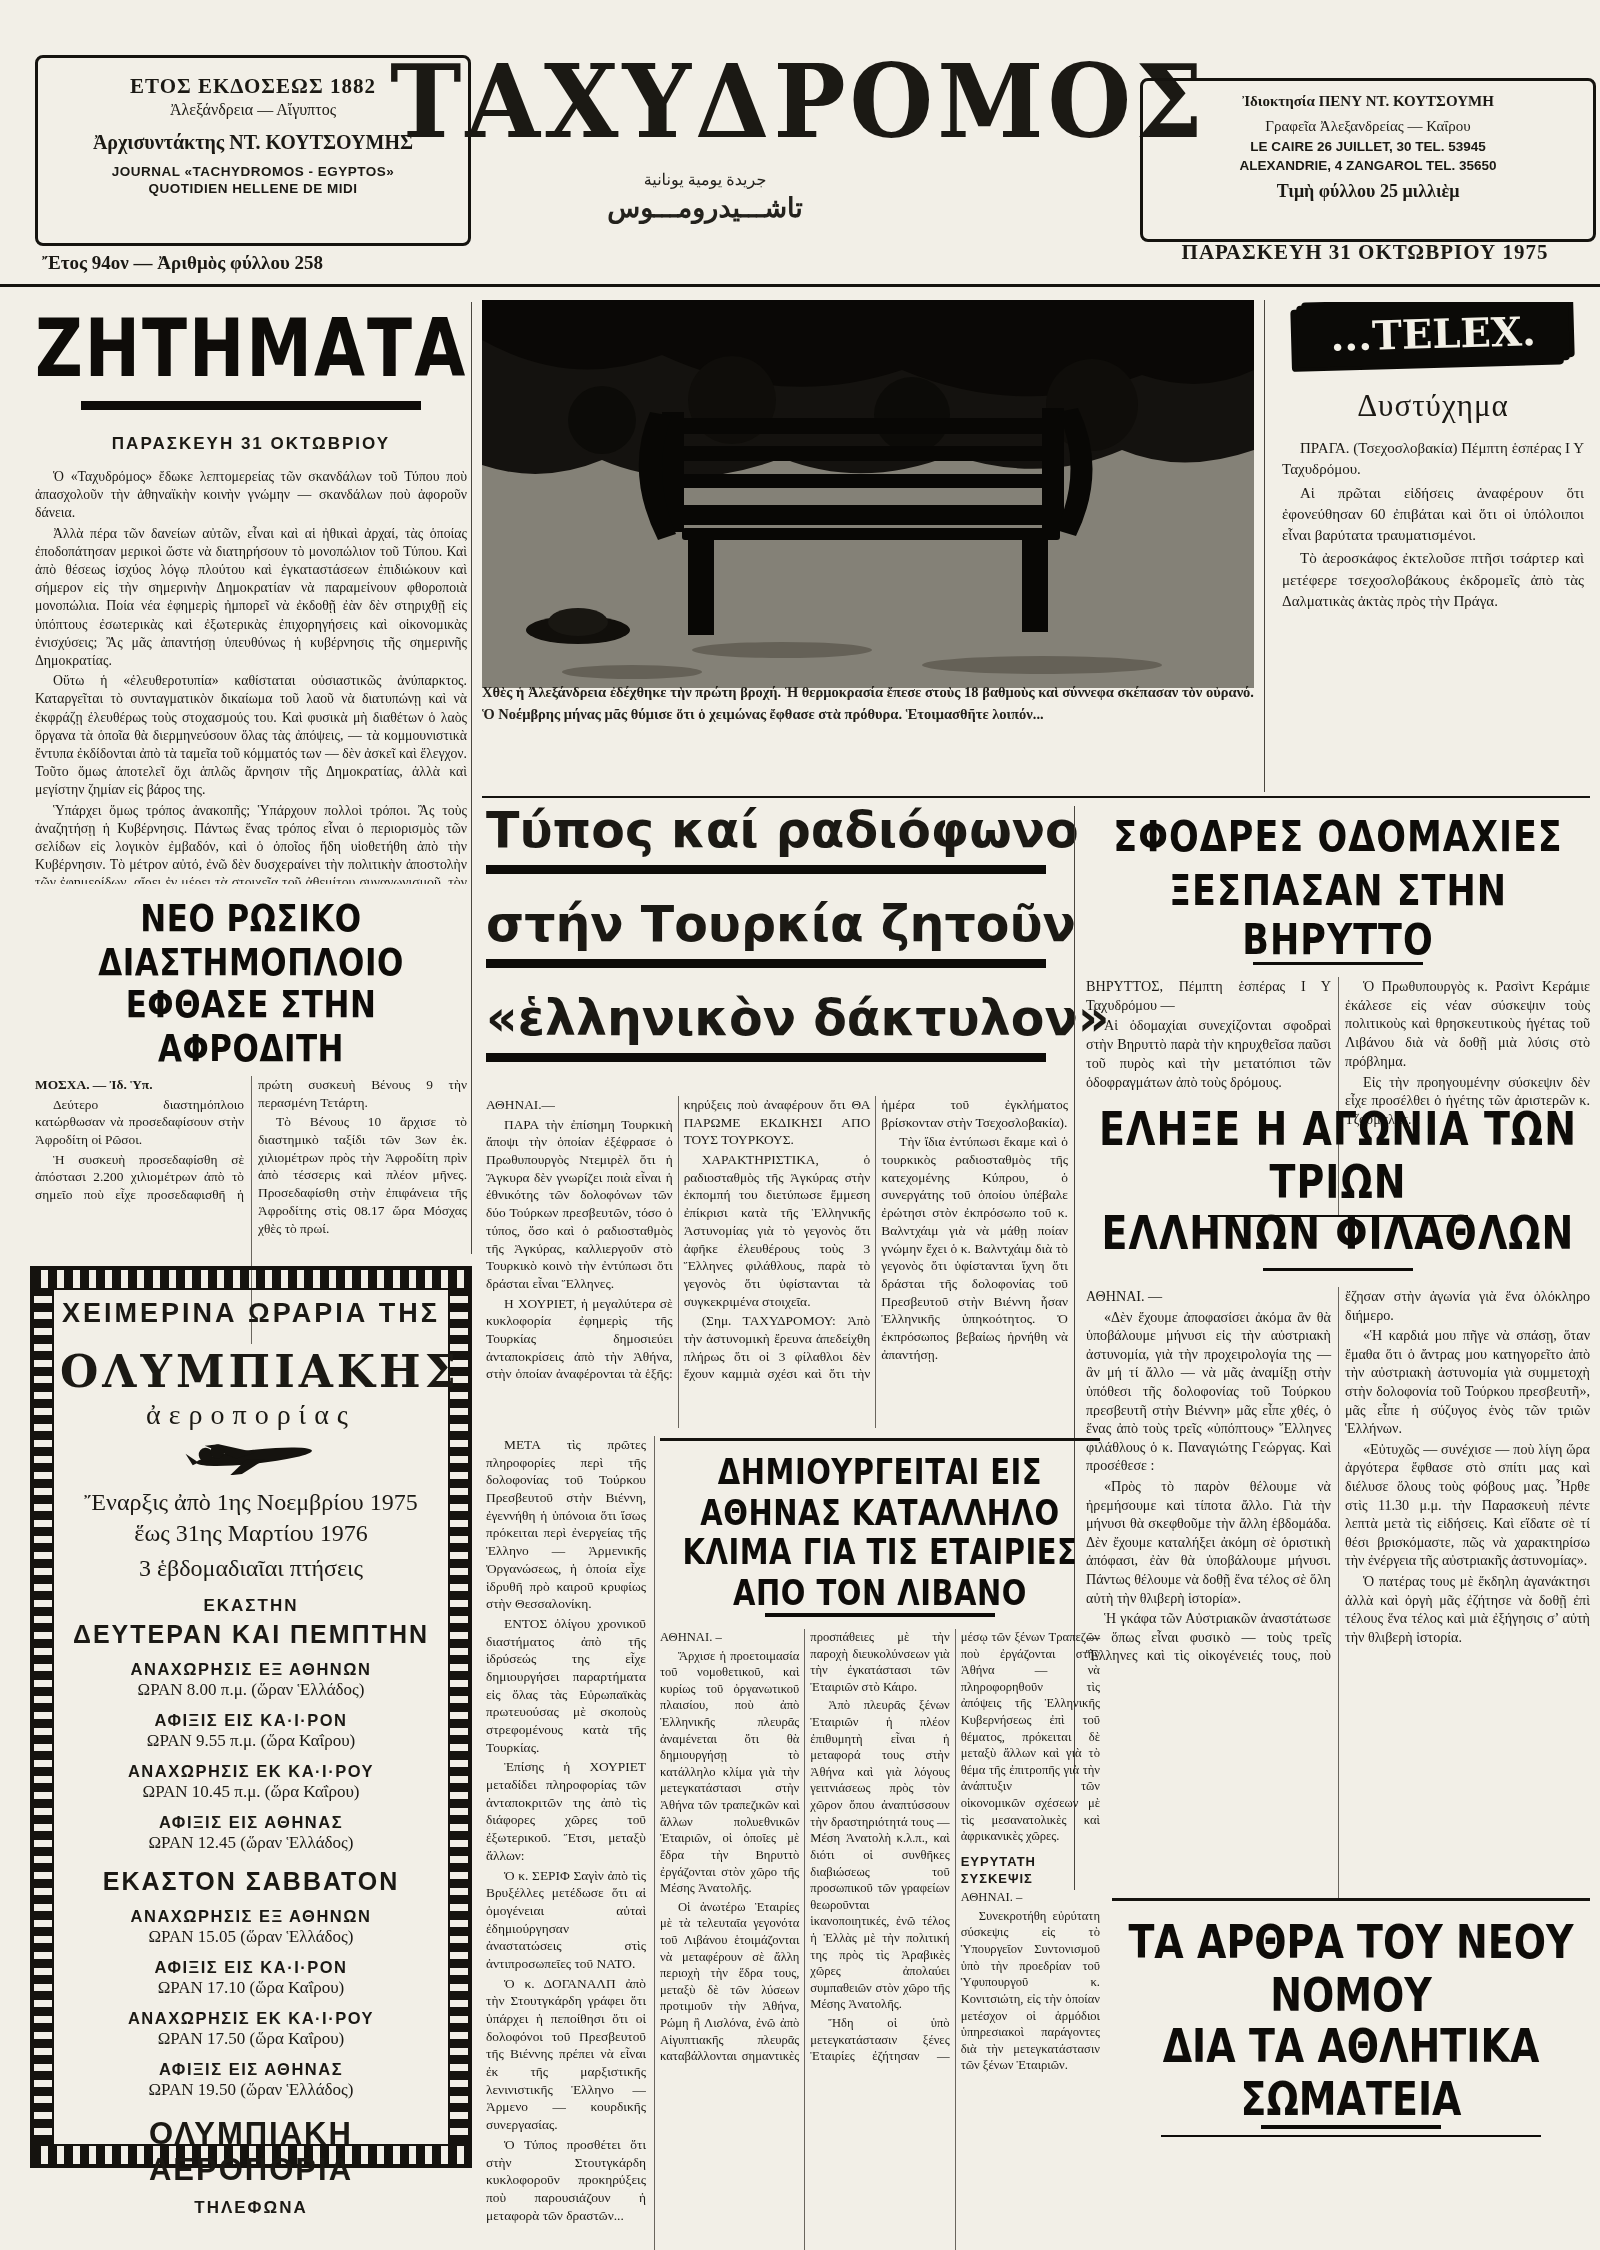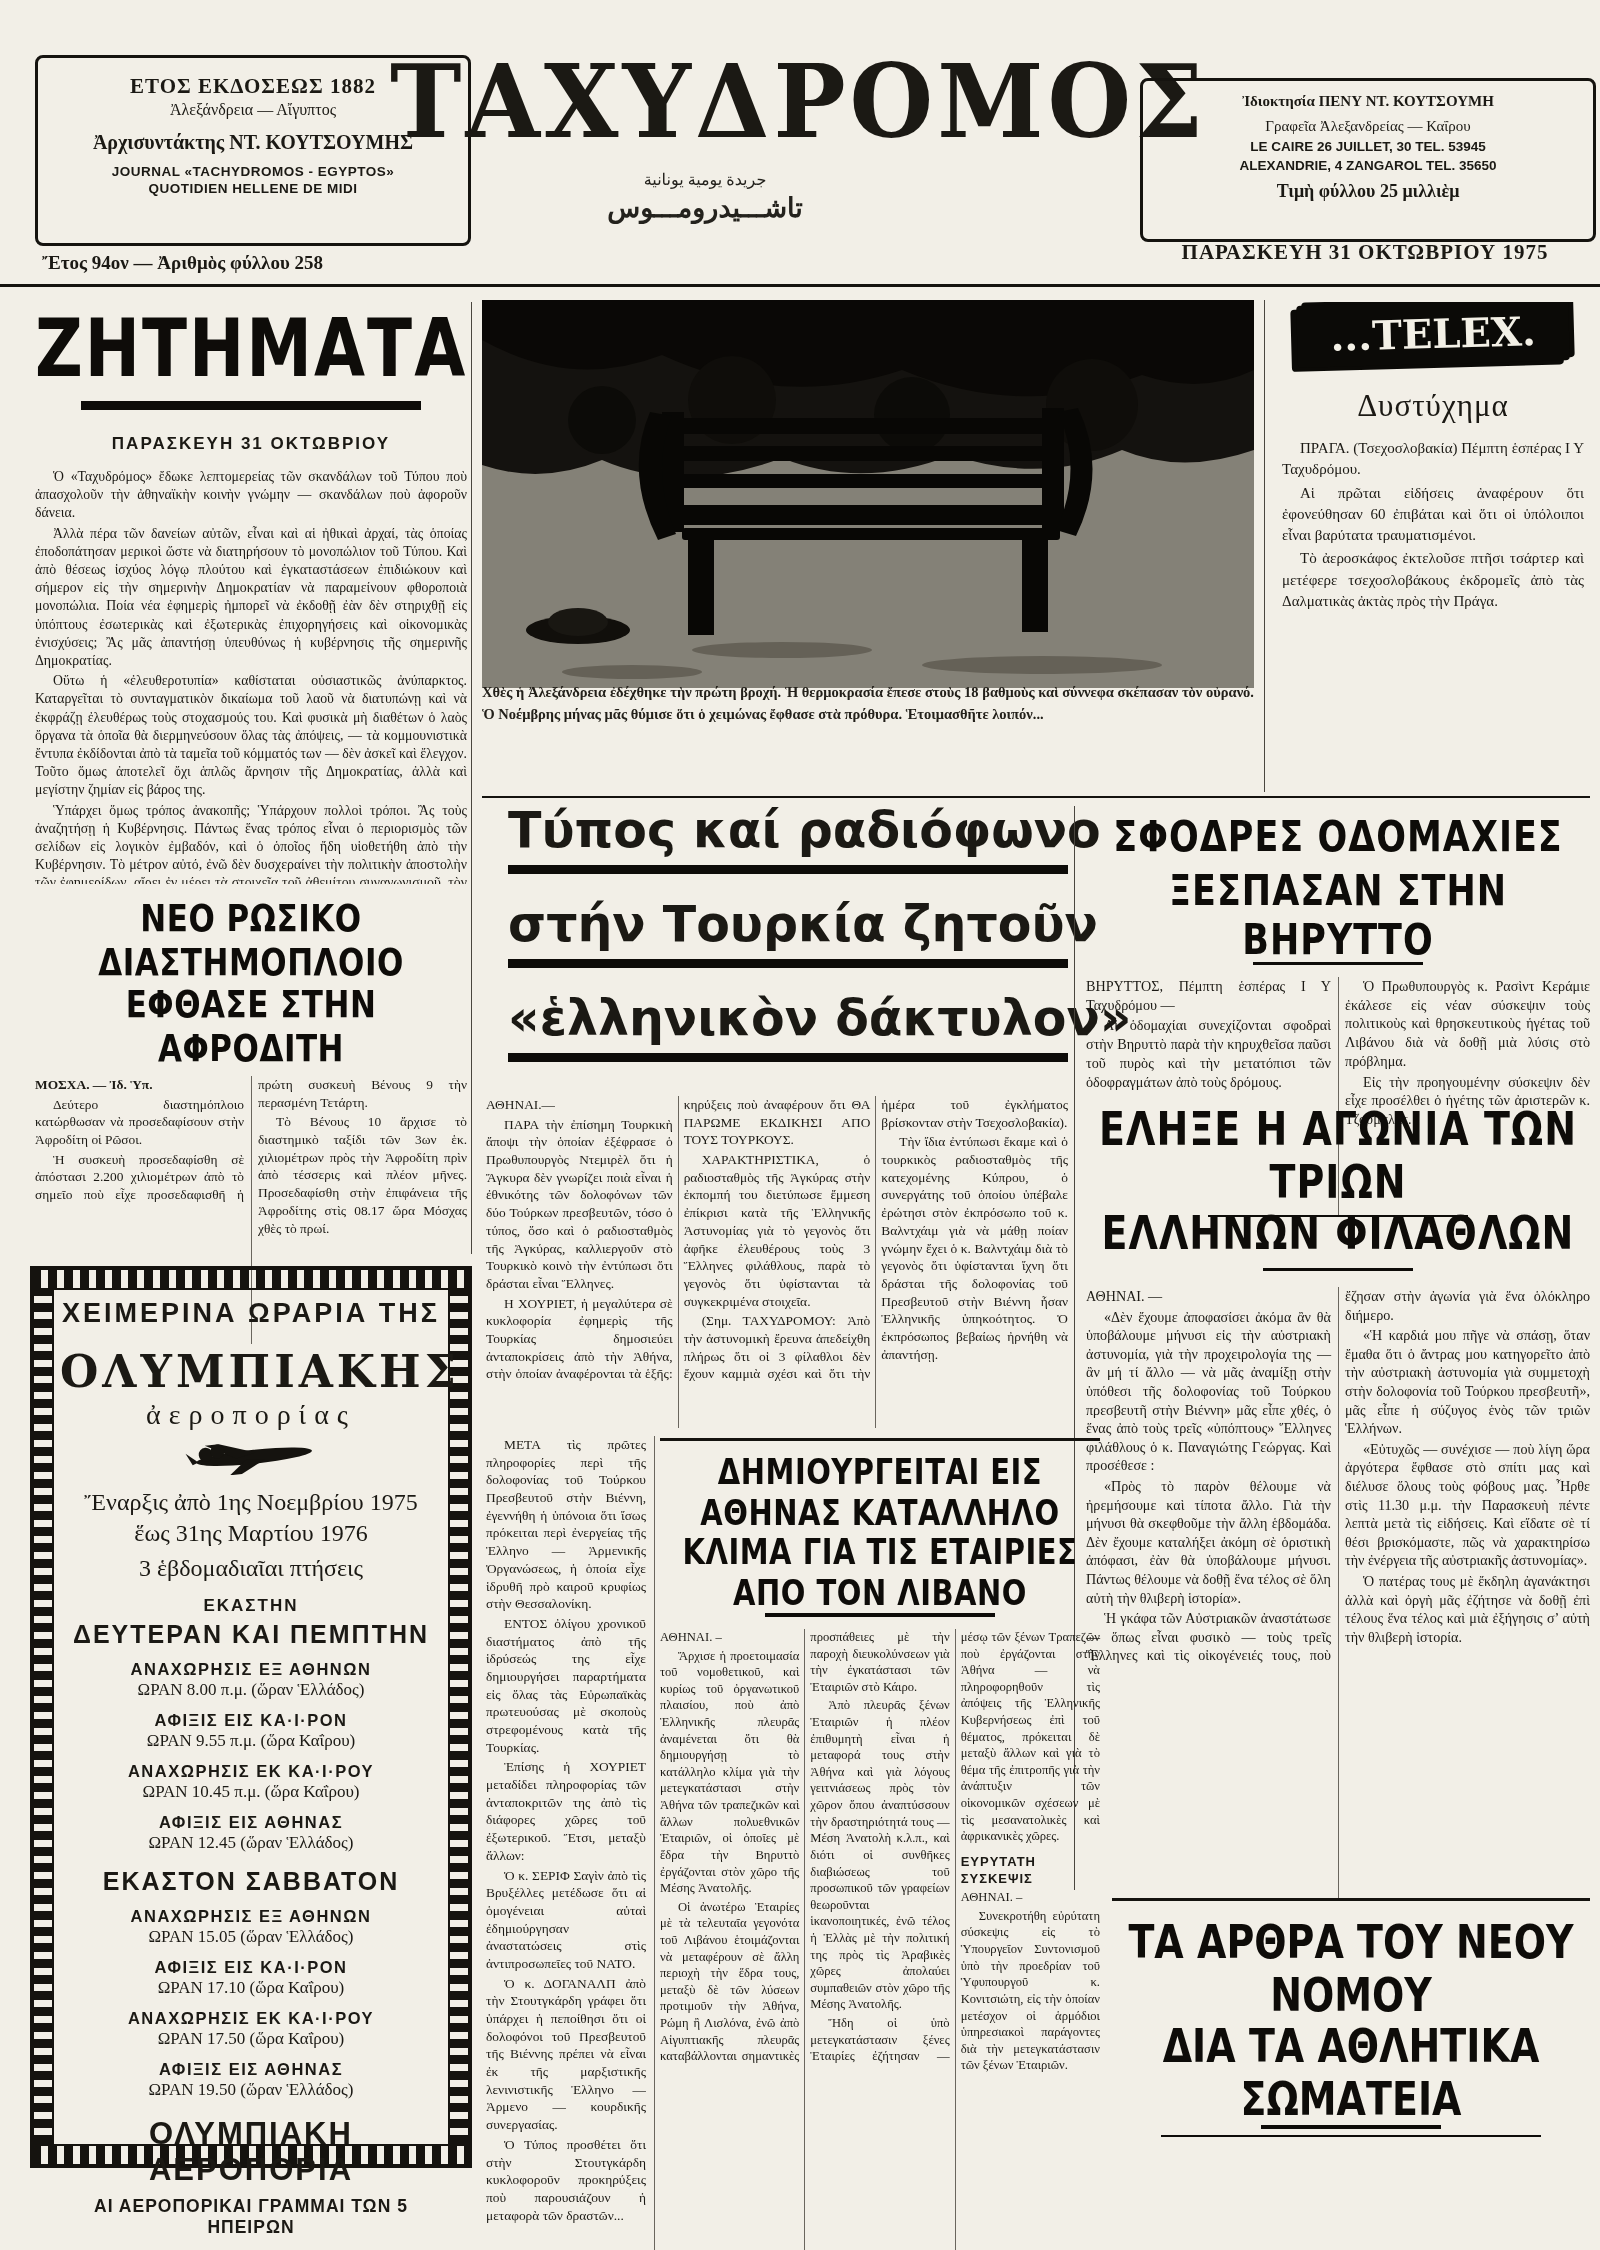--- a/index.html
+++ b/index.html
@@ -156,21 +156,21 @@
   <div class="abs" style="left:1276px;top:302px;width:314px;height:490px;overflow:hidden;">
     <div class="telex-banner">...TELEX.</div>
     <div class="telex-sub ctr">Δυστύχημα</div>
     <div class="body-txt" style="margin-top:14px;font-size:15px;line-height:1.42;padding:0 6px;">
       <p>ΠΡΑΓΑ. (Τσεχοσλοβακία) Πέμπτη ἑσπέρας Ι Υ Ταχυδρόμου.</p>
       <p>Αἱ πρῶται εἰδήσεις ἀναφέρουν ὅτι ἐφονεύθησαν 60 ἐπιβάται καὶ ὅτι οἱ ὑπόλοιποι εἶναι βαρύτατα τραυματισμένοι.</p>
       <p>Τὸ ἀεροσκάφος ἐκτελοῦσε πτῆσι τσάρτερ καὶ μετέφερε τσεχοσλοβάκους ἐκδρομεῖς ἀπὸ τὰς Δαλματικὰς ἀκτὰς πρὸς τὴν Πράγα.</p>
     </div>
   </div>
 
-  <div class="abs" style="left:508px;top:806px;width:582px;">
+  <div class="abs" style="left:486px;top:806px;width:582px;">
     <div class="mh-line">Τύπος καί ραδιόφωνο</div>
     <div class="mh-bar" style="width:560px;"></div>
     <div class="mh-line">στήν Τουρκία ζητοῦν</div>
     <div class="mh-bar" style="width:560px;"></div>
     <div class="mh-line">«ἑλληνικὸν δάκτυλον»</div>
     <div class="mh-bar" style="width:560px;margin-bottom:0;"></div>
   </div>
   <div class="abs rule-v" style="left:1074px;top:806px;height:1084px;"></div>
 
   <div class="abs" style="left:1086px;top:812px;width:504px;">
@@ -289,21 +289,20 @@
       <div class="ad-e1">ΑΝΑΧΩΡΗΣΙΣ ΕΞ ΑΘΗΝΩΝ</div>
       <div class="ad-e2">ΩΡΑΝ 15.05 (ὥραν Ἑλλάδος)</div>
       <div class="ad-e1">ΑΦΙΞΙΣ ΕΙΣ ΚΑ·Ι·ΡΟΝ</div>
       <div class="ad-e2">ΩΡΑΝ 17.10 (ὥρα Καΐρου)</div>
       <div class="ad-e1">ΑΝΑΧΩΡΗΣΙΣ ΕΚ ΚΑ·Ι·ΡΟΥ</div>
       <div class="ad-e2">ΩΡΑΝ 17.50 (ὥρα Καΐρου)</div>
       <div class="ad-e1">ΑΦΙΞΙΣ ΕΙΣ ΑΘΗΝΑΣ</div>
       <div class="ad-e2">ΩΡΑΝ 19.50 (ὥραν Ἑλλάδος)</div>
 
       <div class="ad-co">ΟΛΥΜΠΙΑΚΗ ΑΕΡΟΠΟΡΙΑ</div>
-      <div class="ad-tag">ΑΙ ΑΕΡΟΠΟΡΙΚΑΙ ΓΡΑΜΜΑΙ ΤΩΝ 5 ΗΠΕΙΡΩΝ</div>
       <div class="ad-tel">ΤΗΛΕΦΩΝΑ</div>
       
     </div>
   </div>
 
   <div class="abs" style="left:1112px;top:1898px;width:478px;border-top:3px solid #15130f;padding-top:14px;">
     <div class="display-head ctr tall" style="font-size:38px;">ΤΑ ΑΡΘΡΑ ΤΟΥ ΝΕΟΥ ΝΟΜΟΥ</div>
     <div class="display-head ctr tall" style="font-size:38px;margin-top:16px;">ΔΙΑ ΤΑ ΑΘΛΗΤΙΚΑ ΣΩΜΑΤΕΙΑ</div>
     <div class="bar" style="width:180px;height:4px;margin-top:18px;"></div>
     <div class="bar" style="width:380px;height:2px;margin-top:6px;"></div>

